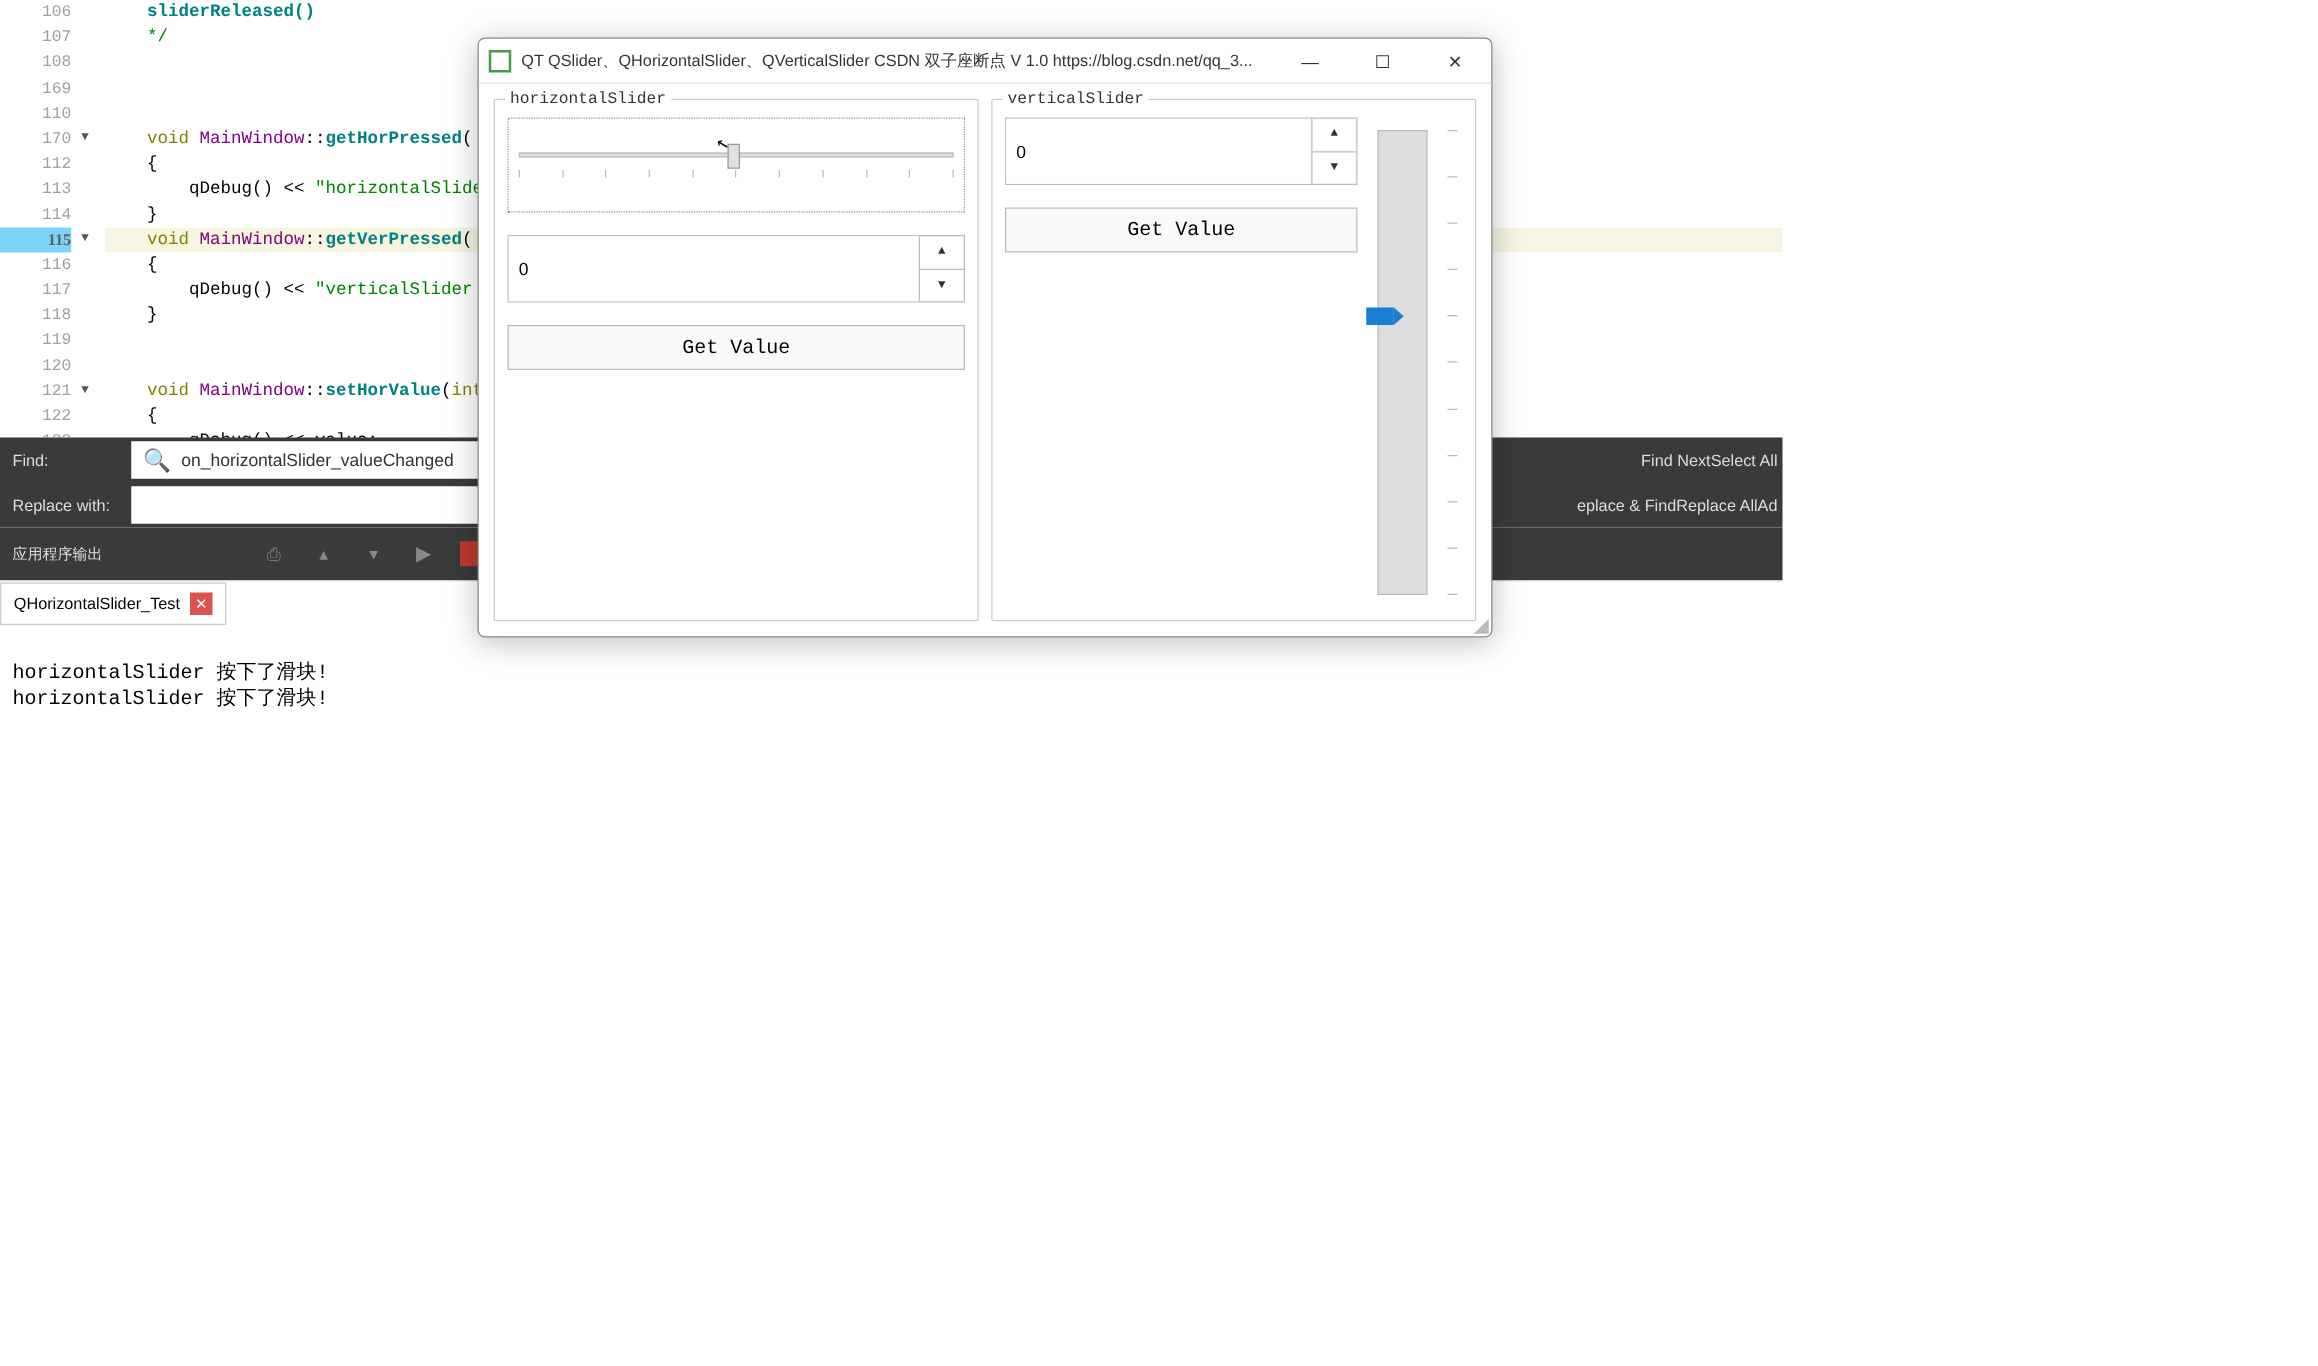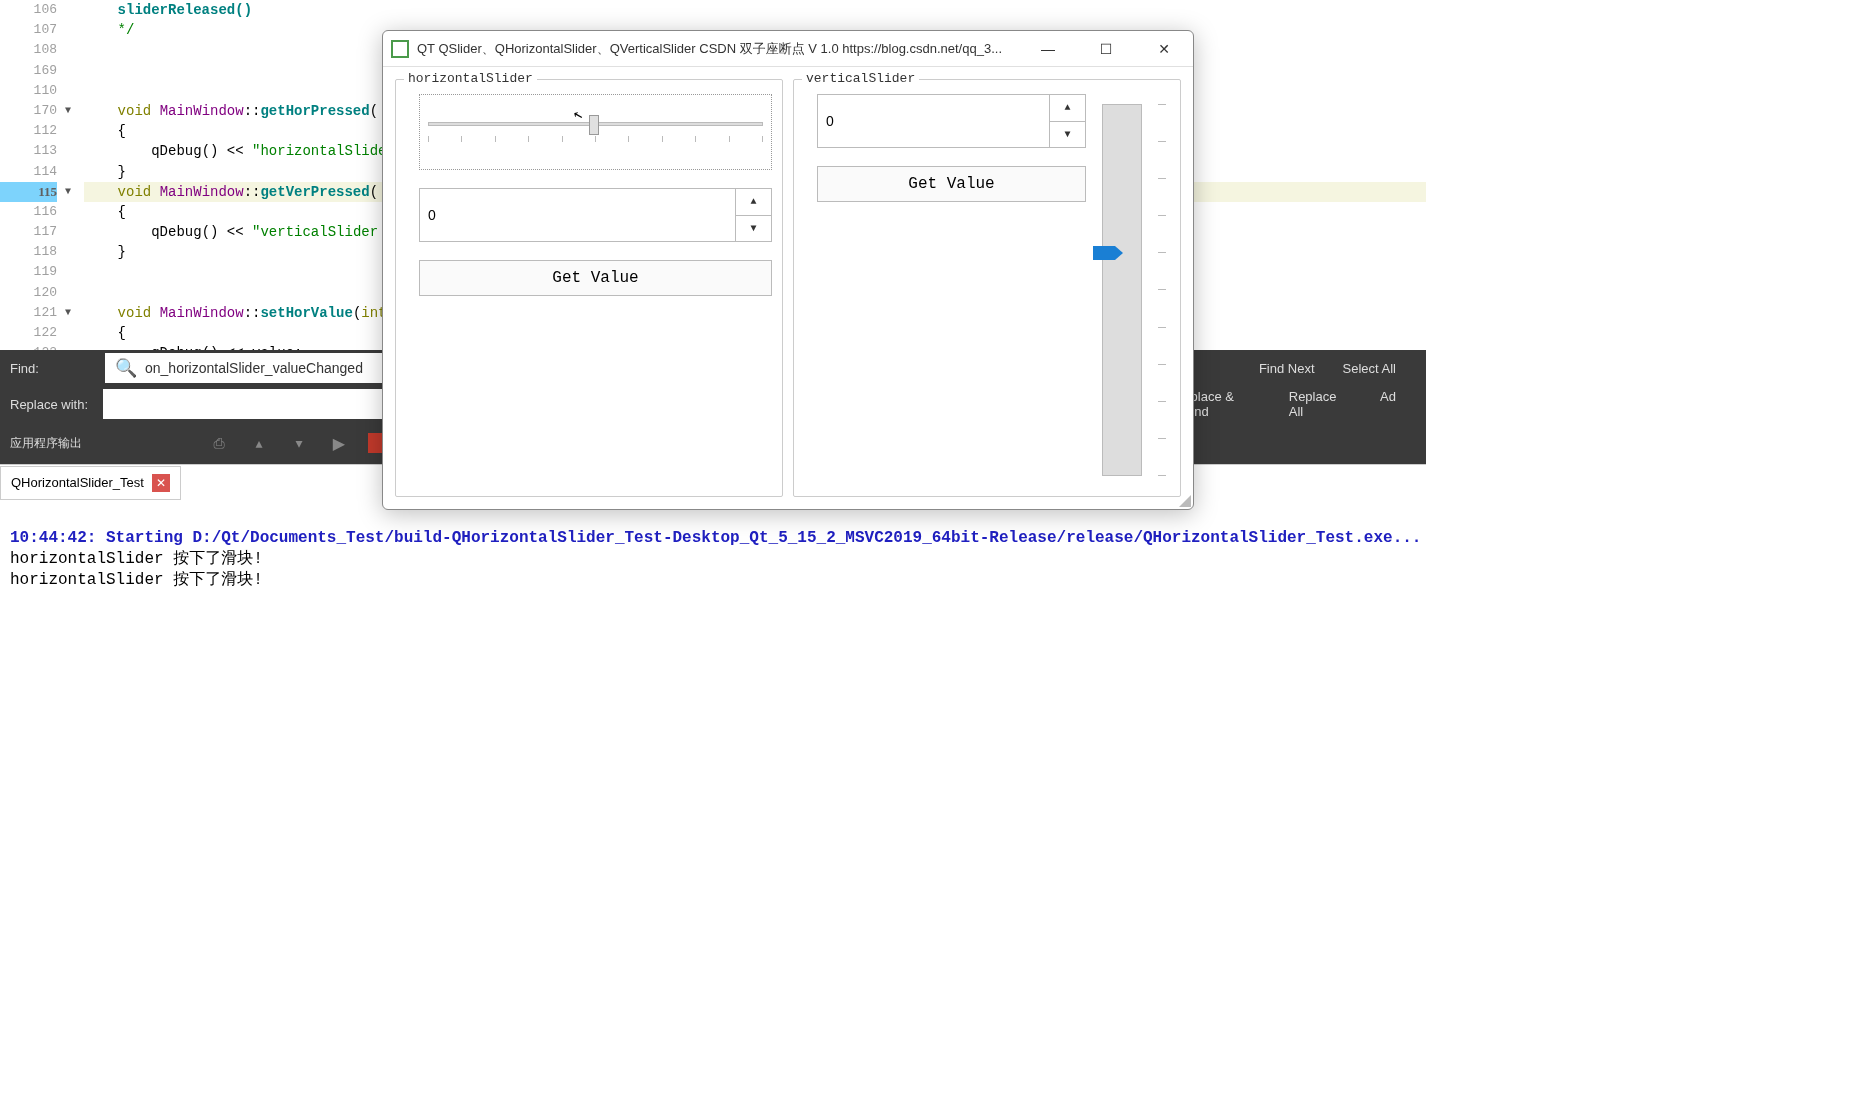--- a/index.html
+++ b/index.html
@@ -96,22 +96,21 @@
 }
 .find-search-icon {
   position: absolute;
   left: 10px; top: 4px;
   font-size: 18px;
   color: #333;
 }
 .find-actions {
   margin-left: auto;
   display: flex;
-  gap: 28px;
-  padding-right: 30px;
+  padding-right: 4px;
 }
 .find-actions span { color: #ddd; cursor: pointer; }
 
 
 .output-toolbar {
   position: absolute;
   left: 0; top: 422px;
   width: 1426px;
   height: 42px;
   background: #3a3a3a;
@@ -216,21 +215,21 @@
 }
 .qt-body {
   display: flex;
   padding: 12px;
   gap: 10px;
   height: calc(100% - 36px);
 }
 .qt-group {
   border: 1px solid #ccc;
   border-radius: 2px;
-  padding: 14px 10px 10px 23px;
+  padding: 14px 10px 10px 10px;
   position: relative;
   flex: 1;
 }
 .qt-group-title {
   position: absolute;
   top: -9px; left: 8px;
   background: #fff;
   padding: 0 4px;
   font-family: "Courier New", monospace;
   font-size: 13px;
@@ -438,21 +437,20 @@
 </div>
 
 <div class="tab-bar">
   <div class="tab">
     <span>QHorizontalSlider_Test</span>
     <span class="tab-close">✕</span>
   </div>
 </div>
 
 <div class="console">
-  <div class="log-start">10:44:42: Starting D:/Qt/Documents_Test/build-QHorizontalSlider_Test-Desktop_Qt_5_15_2_MSVC2019_64bit-Release/release/QHorizontalSlider_Test.exe...</div>
   <div class="log-line">horizontalSlider 按下了滑块!</div>
   <div class="log-line">horizontalSlider 按下了滑块!</div>
 </div>
 
 <div class="qt-window">
   <div class="qt-titlebar">
     <div class="qt-app-icon"></div>
     <div class="qt-title">QT QSlider、QHorizontalSlider、QVerticalSlider CSDN 双子座断点 V 1.0 https://blog.csdn.net/qq_3...</div>
     <div class="qt-win-btns">
       <div class="qt-win-btn">—</div>

